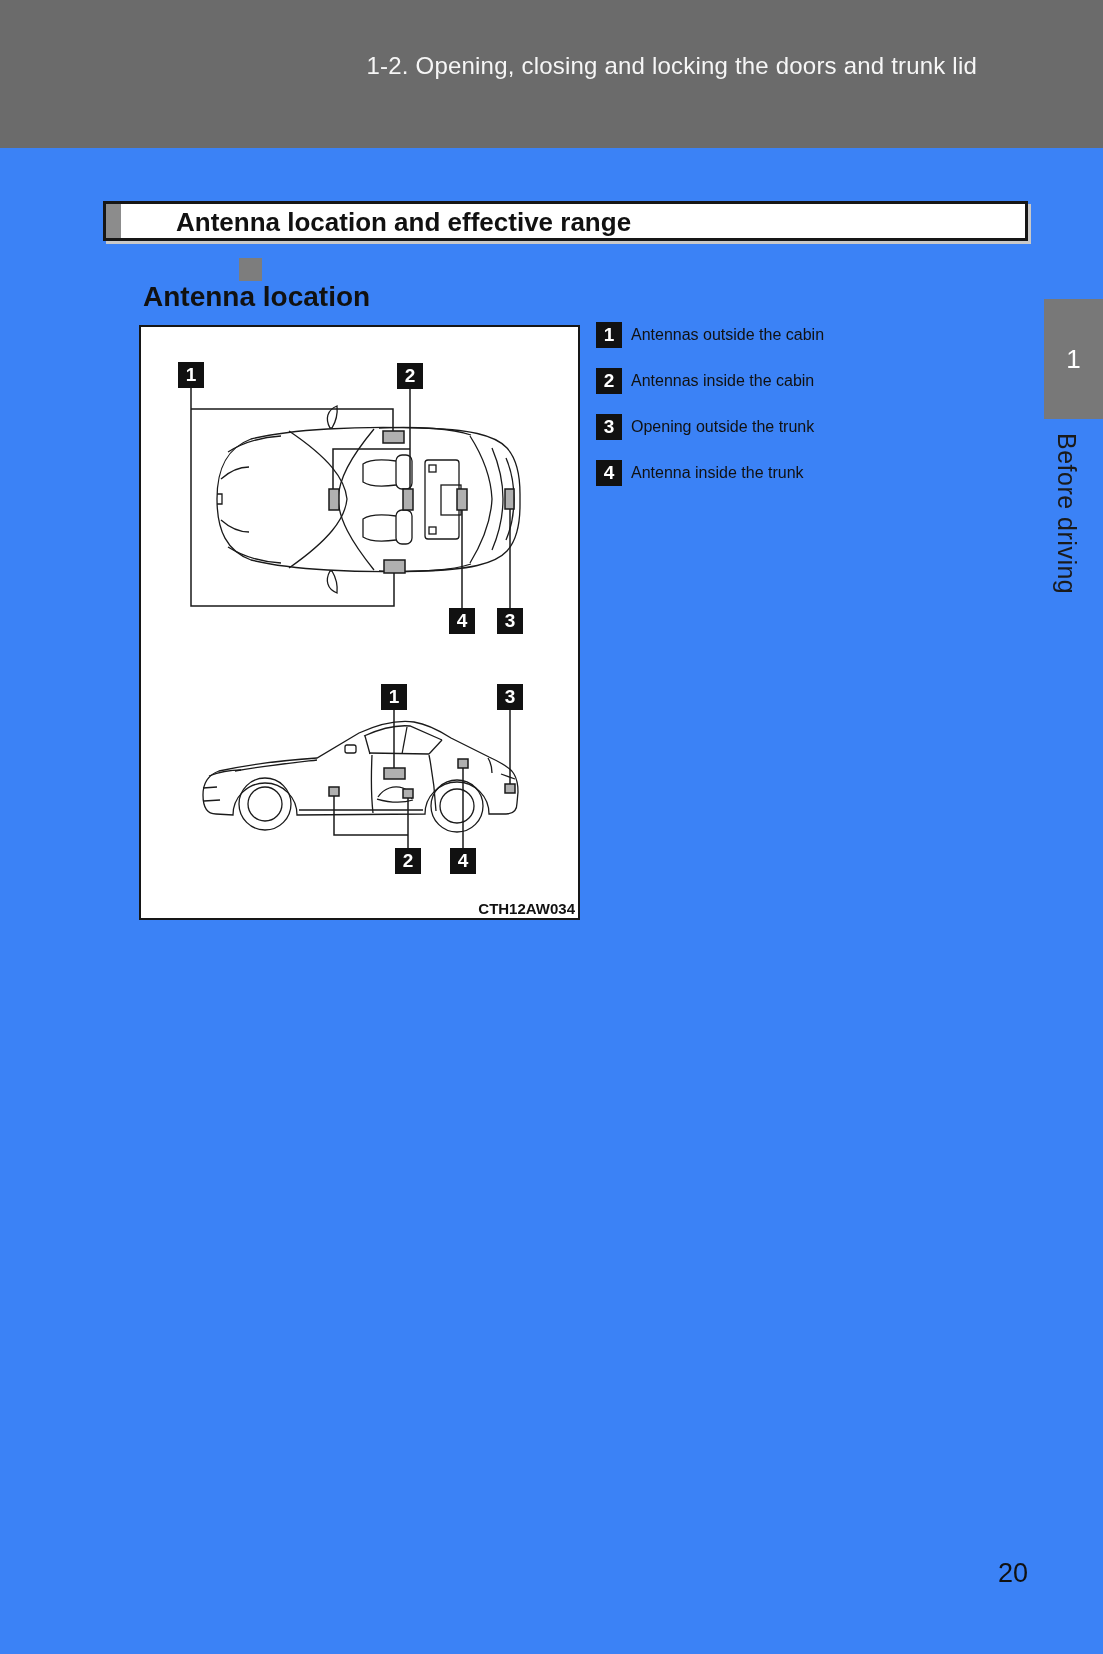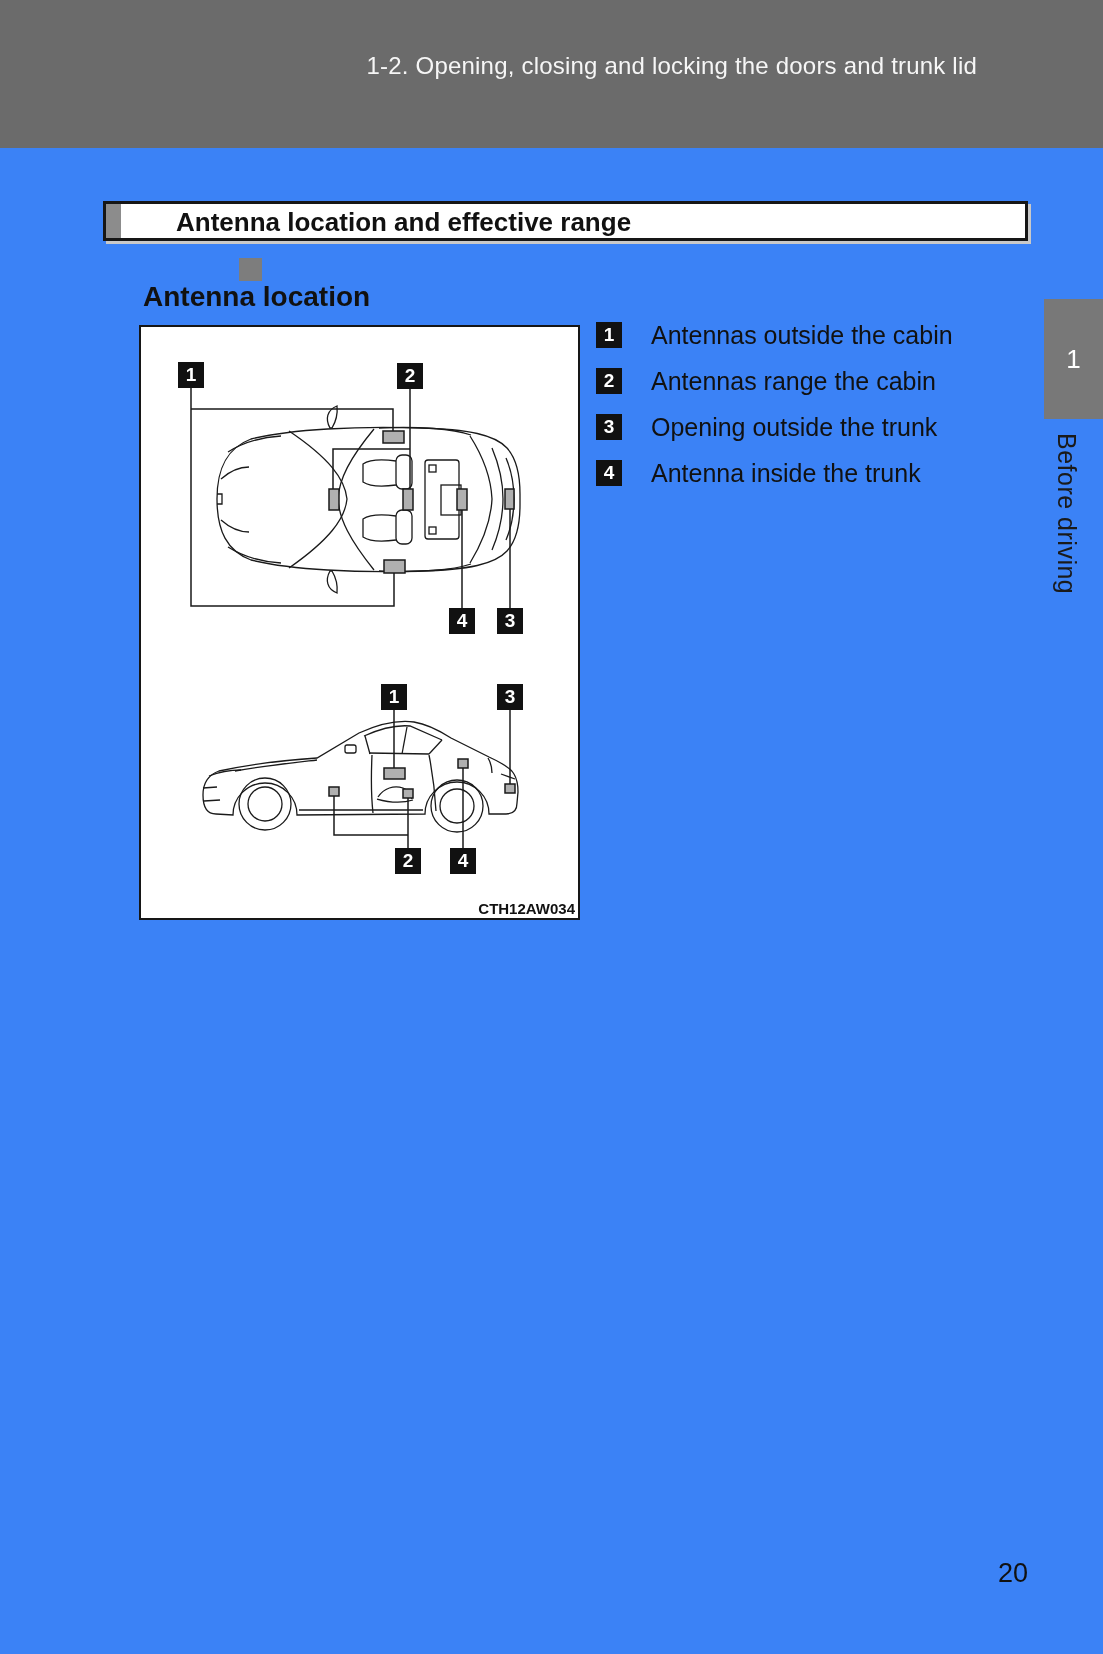--- a/index.html
+++ b/index.html
@@ -23,21 +23,21 @@
   .sq-bullet{width:23px;height:23px;background:#7d7d7d;margin-right:12px;flex:0 0 auto;}
   .subsection-text{font-size:28px;font-weight:bold;white-space:nowrap;}
   
   .figure-box{position:absolute;left:139px;top:325px;width:441px;height:595px;box-sizing:border-box;border:2px solid #161616;background:#fff;}
   .figure-box svg{display:block;}
   
   .legend{position:absolute;left:596px;top:322px;}
   .legend-row{display:flex;align-items:center;height:26px;margin-bottom:20px;}
   .legend-badge{width:26px;height:26px;background:#111;color:#fff;font-size:19px;font-weight:bold;
     display:flex;align-items:center;justify-content:center;margin-right:9px;flex:0 0 auto;}
-  .legend-label{font-size:25px;white-space:nowrap;margin-left:20px;}
+  .legend-label{font-size:16px;white-space:nowrap;}
   
   .chapter-tab{position:absolute;left:1044px;top:299px;width:59px;height:120px;background:#787878;
     display:flex;align-items:center;justify-content:center;}
   .chapter-number{color:#fff;font-size:26px;}
   .chapter-label{position:absolute;left:1052px;top:433px;writing-mode:vertical-rl;
     font-size:25px;color:#1a1a1a;letter-spacing:.5px;white-space:nowrap;}
   
   .page-number{position:absolute;left:998px;top:1558px;font-size:27px;color:#111;}
   
   .badge-num{font-size:19px;font-weight:bold;fill:#fff;font-family:"Liberation Sans",sans-serif;}
@@ -176,21 +176,21 @@
     </svg>
   </div>
 
   <div class="legend">
     <div class="legend-row">
       <div class="legend-badge">1</div>
       <div class="legend-label">Antennas outside the cabin</div>
     </div>
     <div class="legend-row">
       <div class="legend-badge">2</div>
-      <div class="legend-label">Antennas range the cabin</div>
+      <div class="legend-label">Antennas inside the cabin</div>
     </div>
     <div class="legend-row">
       <div class="legend-badge">3</div>
       <div class="legend-label">Opening outside the trunk</div>
     </div>
     <div class="legend-row">
       <div class="legend-badge">4</div>
       <div class="legend-label">Antenna inside the trunk</div>
     </div>
   </div>

